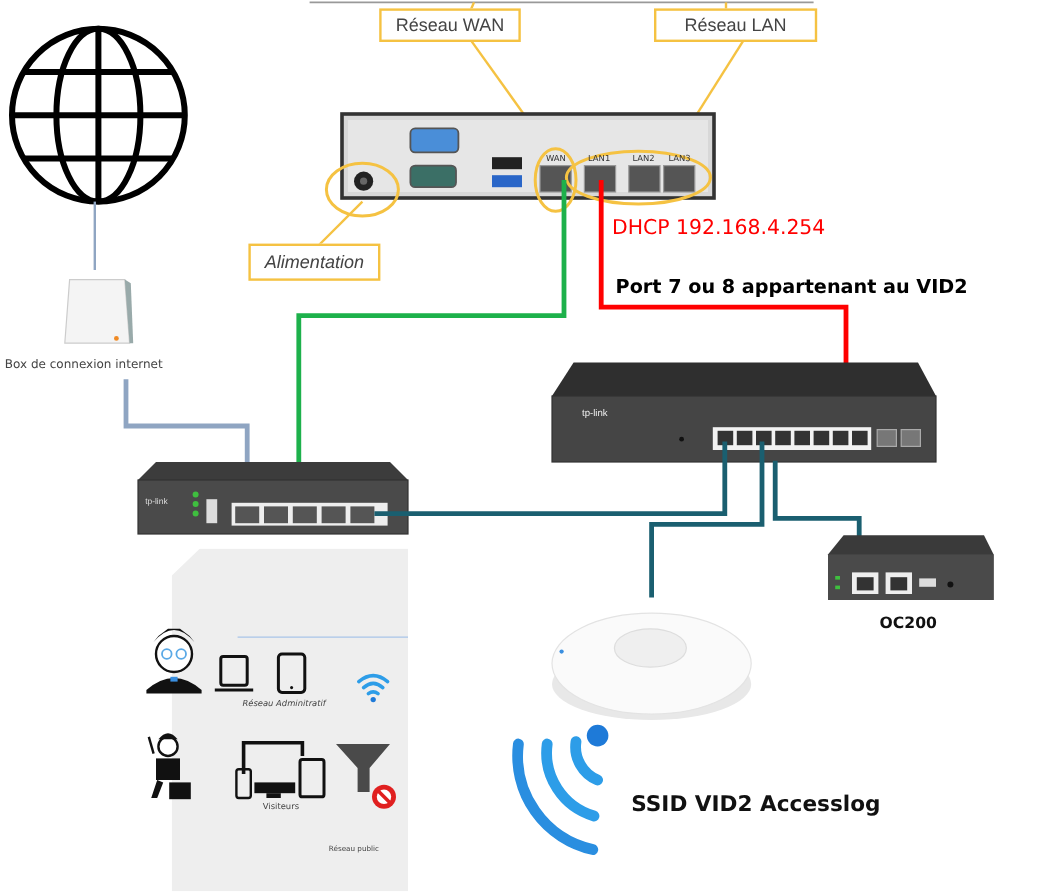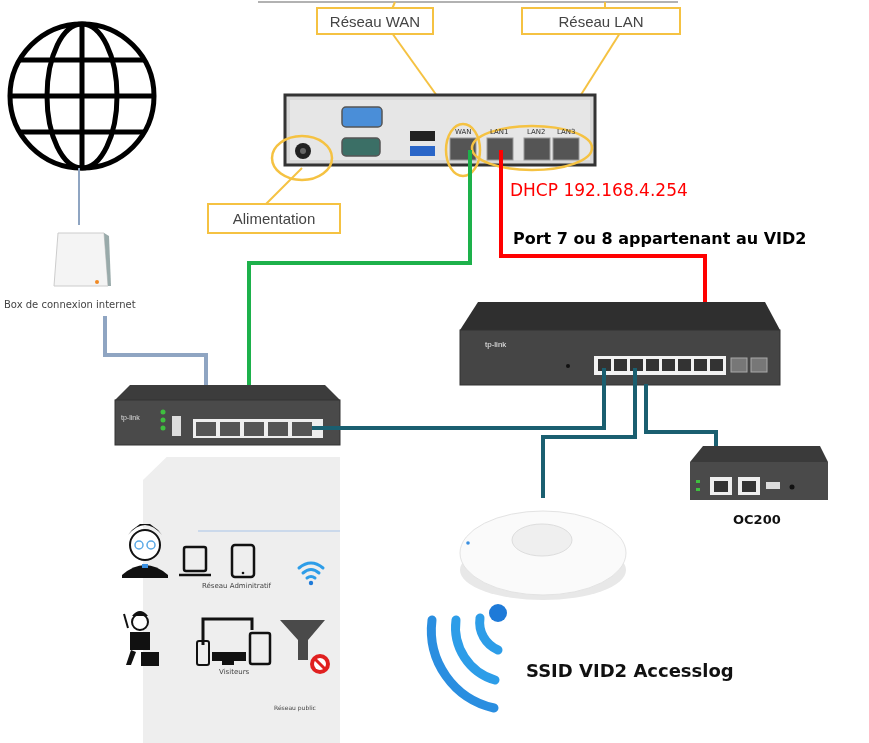--- a/index.html
+++ b/index.html
@@ -130,22 +130,22 @@
 
   <g fill="none" stroke-linecap="round">
     <circle cx="498" cy="613" r="9" fill="#1e7ad8" stroke="none"></circle>
     <path d="M480 618 A30 30 0 0 0 498 650" stroke="#2d9de8" stroke-width="9"></path>
     <path d="M456 620 A55 55 0 0 0 495 680" stroke="#2d9de8" stroke-width="9"></path>
     <path d="M432 620 A80 80 0 0 0 494 708" stroke="#2a8ee0" stroke-width="9"></path>
   </g>
 </svg>
 
 <div class="callout" style="left:316px;top:7px;width:118px;height:28px;">Réseau WAN</div>
-<div class="callout" style="left:521px;top:7px;width:160px;height:28px;text-align:right;">Réseau LAN</div>
-<div class="callout" style="left:207px;top:203px;width:134px;height:31px;">Alimentation</div>
+<div class="callout" style="left:545px;top:7px;width:136px;height:28px;text-align:right;">Réseau LAN</div>
+<div class="callout" style="left:207px;top:203px;width:110px;height:31px;font-style:italic;">Alimentation</div>
 
 <span class="label" style="left:455px;top:128px;font-size:7px;color:#333;">WAN</span>
 <span class="label" style="left:490px;top:128px;font-size:7px;color:#333;">LAN1</span>
 <span class="label" style="left:527px;top:128px;font-size:7px;color:#333;">LAN2</span>
 <span class="label" style="left:557px;top:128px;font-size:7px;color:#333;">LAN3</span>
 
 <span class="label" style="left:510px;top:180px;font-size:17px;color:#ff0000;">DHCP 192.168.4.254</span>
 <span class="label" style="left:513px;top:229px;font-size:16px;color:#000;font-weight:bold;">
   <span>Port 7 ou 8 appartenant au </span><b>VID2</b>
 </span>
@@ -205,15 +205,15 @@
 
   <g>
     <path d="M280 620 L325 620 L308 640 L308 660 L298 660 L298 640 Z" fill="#4a4a4a"></path>
   </g>
   <g>
     <circle cx="320" cy="664" r="10" fill="#e02020"></circle>
     <circle cx="320" cy="664" r="6" fill="#fff"></circle>
     <line x1="315" y1="659" x2="325" y2="669" stroke="#e02020" stroke-width="3"></line>
   </g>
 </svg>
-<span class="label" style="left:202px;top:582px;font-size:7px;color:#444;">Réseau Adminitratif</span>
+<span class="label" style="left:202px;top:582px;font-size:7px;color:#444;font-style:italic;">Réseau Adminitratif</span>
 <span class="label" style="left:219px;top:668px;font-size:7px;color:#444;text-align:center;">Visiteurs</span>
 <span class="label" style="left:274px;top:704px;font-size:6px;color:#444;">Réseau public</span>
 
 </body></html>

